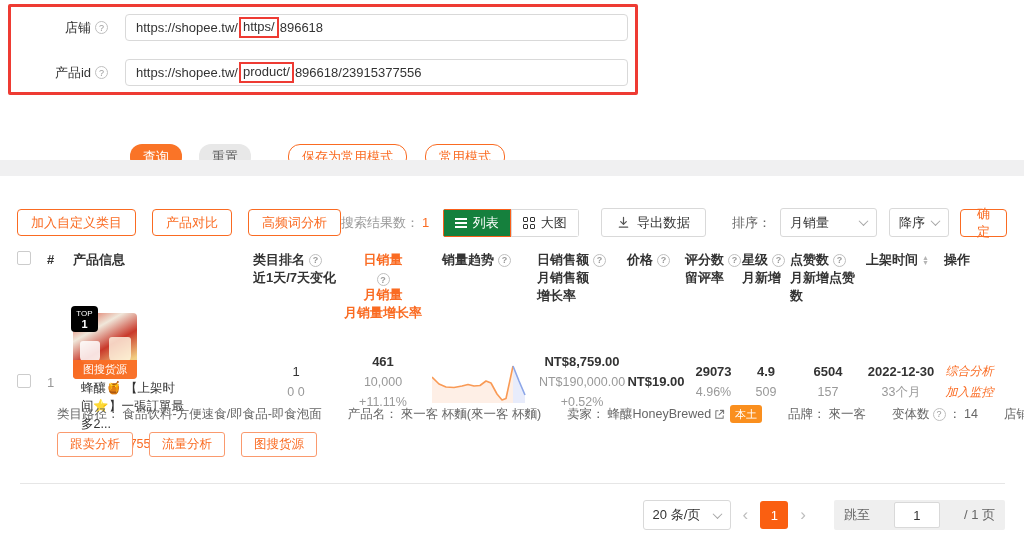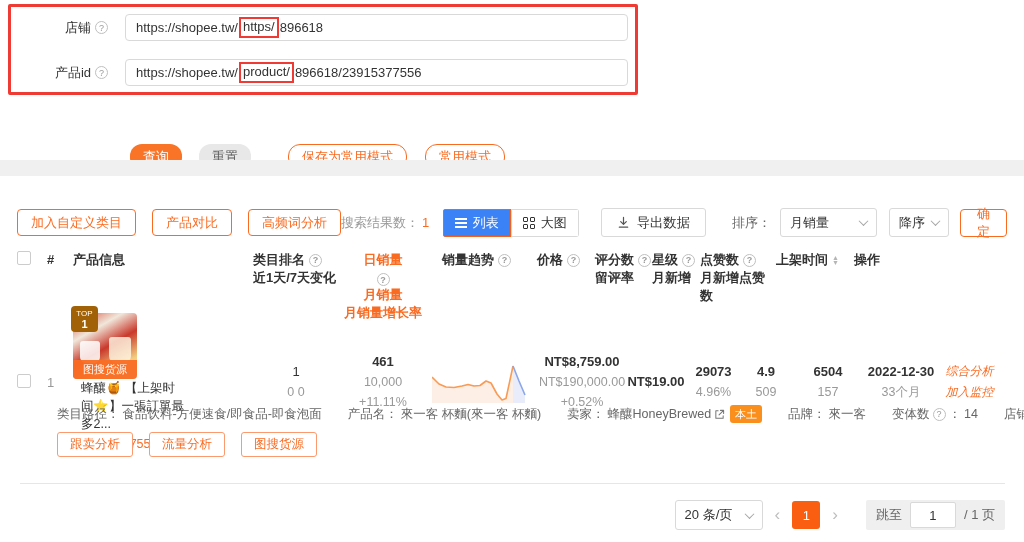--- a/index.html
+++ b/index.html
@@ -38,21 +38,21 @@
   .toolbar { position:absolute; top:19px; left:17px; right:17px; display:flex; align-items:center; }
   .tb-btn { height:27px; border:1px solid #fa6b22; color:#fa6b22; border-radius:4px;
     background:#fff; padding:0 13px; display:inline-flex; align-items:center; font-size:13px; cursor:pointer; }
   .tb-btn + .tb-btn { margin-left:16px; }
   .results { color:#999; }
   .results b { color:#fa6b22; font-weight:normal; margin-left:3px; }
 
   .vt { margin-left:auto; display:flex; height:28px; border-radius:3px; overflow:hidden; }
   .vt-seg { display:inline-flex; align-items:center; gap:6px; padding:0 11px; font-size:13px;
     border:1px solid #d9d9d9; background:#fff; color:#333; cursor:pointer; }
-  .vt-seg.vt-active { background:#3b82f6; border-color:#fa5f1a; color:#fff;justify-content:space-between; }
+  .vt-seg.vt-active { background:#15803d; border-color:#fa5f1a; color:#fff;justify-content:space-between; }
   .ic-list { width:12px; height:2px; background:currentColor; display:inline-block;
     box-shadow:0 -4px 0 currentColor, 0 4px 0 currentColor; }
   .ic-grid { display:inline-grid; grid-template-columns:5px 5px; grid-gap:2px; }
   .ic-grid i { width:5px; height:5px; border:1.2px solid currentColor; border-radius:1px; display:block; }
 
   .export-btn { margin-left:22px; height:29px; border:1px solid #d9d9d9; border-radius:3px;
     background:#fff; display:inline-flex; align-items:center; gap:7px; padding:0 15px; color:#333; cursor:pointer; }
   .sort-label { margin-left:26px; color:#666; }
   .select { height:29px; border:1px solid #d9d9d9; border-radius:3px; background:#fff;
     display:inline-flex; align-items:center; justify-content:space-between; padding:0 9px;
@@ -86,21 +86,21 @@
 
   .pimg { position:relative; width:64px; height:66px; border-radius:4px; display:inline-block;
     vertical-align:top; cursor:pointer; }
   .img-art { position:absolute; inset:0; border-radius:4px; overflow:hidden;
     background:linear-gradient(150deg,#d8452f 0%,#f0e7da 28%,#c9392b 52%,#f2cd80 78%,#dcdcda 100%); }
   .img-art::before { content:""; position:absolute; left:7px; top:28px; width:20px; height:22px;
     background:rgba(255,255,255,.85); border-radius:3px 3px 6px 6px; }
   .img-art::after { content:""; position:absolute; right:6px; top:24px; width:22px; height:26px;
     background:rgba(255,248,230,.8); border-radius:3px 3px 7px 7px; }
   .top-badge { position:absolute; top:-7px; left:-2px; z-index:3; width:27px; min-height:24px;
-    background:#a16207; border-radius:4px; color:#fff; text-align:center; line-height:10px;
+    background:#000000; border-radius:4px; color:#fff; text-align:center; line-height:10px;
     font-size:8px; padding:3px 0 2px; }
   .top-badge b { display:block; font-size:11px; line-height:11px; }
   .img-overlay { position:absolute; left:0; right:0; bottom:0; height:19px; z-index:2;
     background:rgba(250,109,35,.95); color:#fff; font-size:11px; display:flex;
     align-items:center; justify-content:center; border-radius:0 0 4px 4px; cursor:pointer; }
   .pinfo { display:inline-block; vertical-align:top; margin-left:8px; width:105px; }
   .ptitle { color:#333; line-height:1.45; font-size:12.5px; cursor:pointer;
     display:-webkit-box; -webkit-line-clamp:3; -webkit-box-orient:vertical; overflow:hidden; }
   .pid-row { margin-top:4px; display:flex; align-items:center; gap:4px; }
   .pid { color:#fa6b22; font-size:12.5px; cursor:pointer; }
@@ -121,21 +121,21 @@
   .divider { position:absolute; top:294px; left:20px; right:19px; height:1px; background:#e6e6e6; }
 
   
   .pagination { position:absolute; top:311px; right:19px; display:flex; align-items:center; }
   .psize { width:88px; height:30px; }
   .pg-arrow { color:#bdbdbd; font-size:17px; line-height:28px; margin:0 12px; cursor:pointer; }
   .pg-prev::after { content:"‹"; } .pg-next::after { content:"›"; }
   .pg-cur { width:28px; height:28px; background:#fa5f11; border-radius:3px; color:#fff;
     display:flex; align-items:center; justify-content:center; cursor:pointer; }
   .jump-box { margin-left:16px; height:30px; background:#efefef; border-radius:2px;
-    display:flex; align-items:center; padding:0 10px; gap:8px; color:#666; }
+    display:flex; align-items:center; padding:0 10px; gap:24px; color:#666; }
   .jump-box input { width:46px; height:26px; border:1px solid #d9d9d9; border-radius:2px;
     text-align:center; font-size:13px; color:#333; background:#fff; font-family:inherit; }
   svg.ic { display:block; }
 </style>
 </head>
 <body>
 
 <div class="top-section">
   <div class="annotation-box"></div>
 
@@ -234,20 +234,28 @@
         </div>
       <div class="hline org">月销量</div>
       <div class="hline org">月销量增长率</div>
     </div>
     <div class="c c-trend">
       <div class="hline" style="padding-left:15px;">
           <span>销量趋势</span>
           <span class="help"></span>
         </div>
     </div>
+    <div class="c c-rev">
+      <div class="hline">
+          <span>日销售额</span>
+          <span class="help"></span>
+        </div>
+      <div class="hline">月销售额</div>
+      <div class="hline">增长率</div>
+    </div>
     <div class="c c-price">
       <div class="hline">
           <span>价格</span>
           <span class="help"></span>
         </div>
     </div>
     <div class="c c-rate">
       <div class="hline">
           <span>评分数</span>
           <span class="help"></span>

